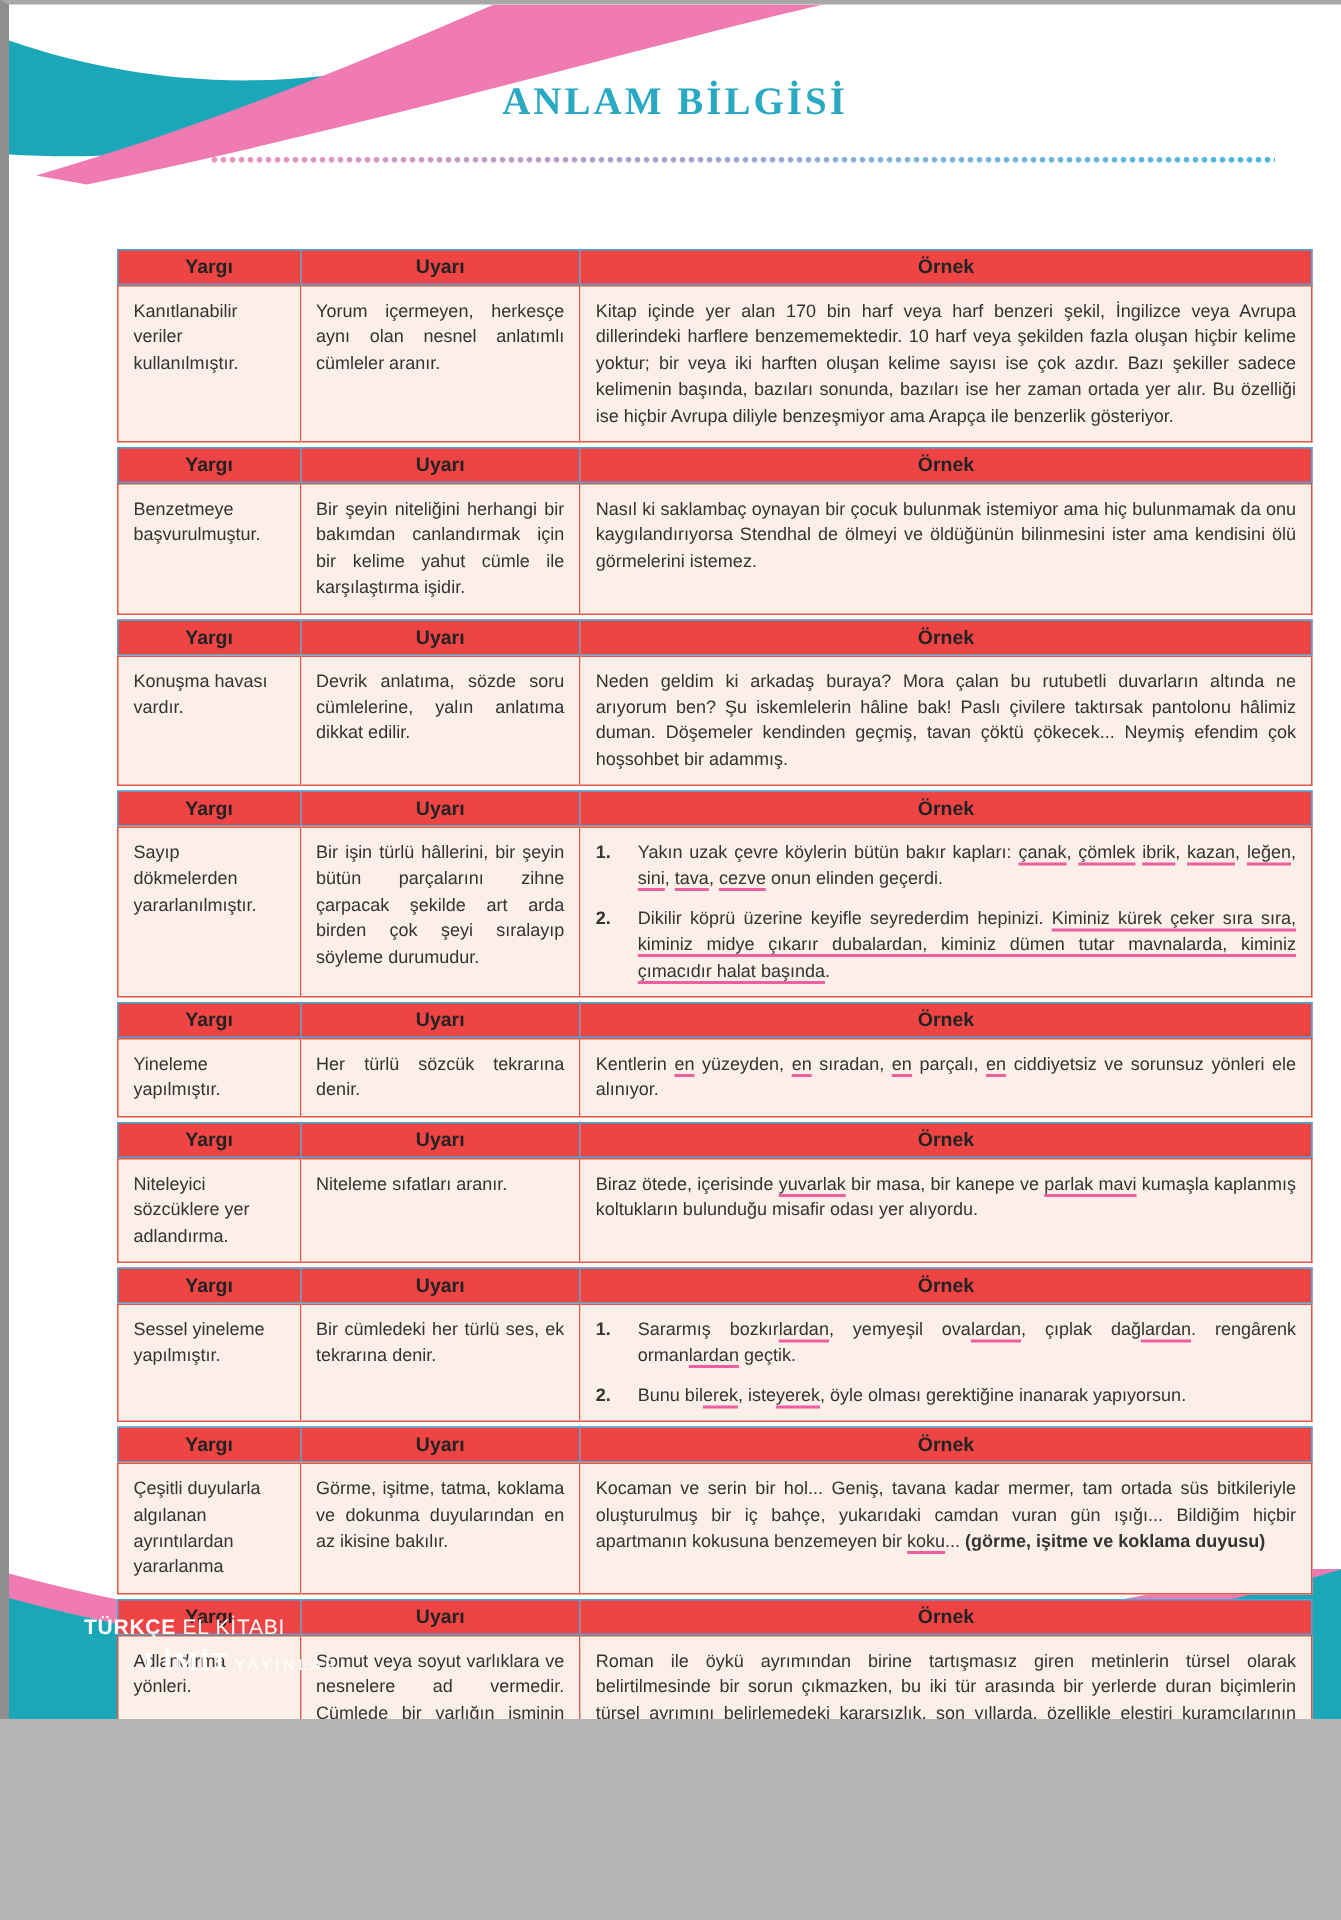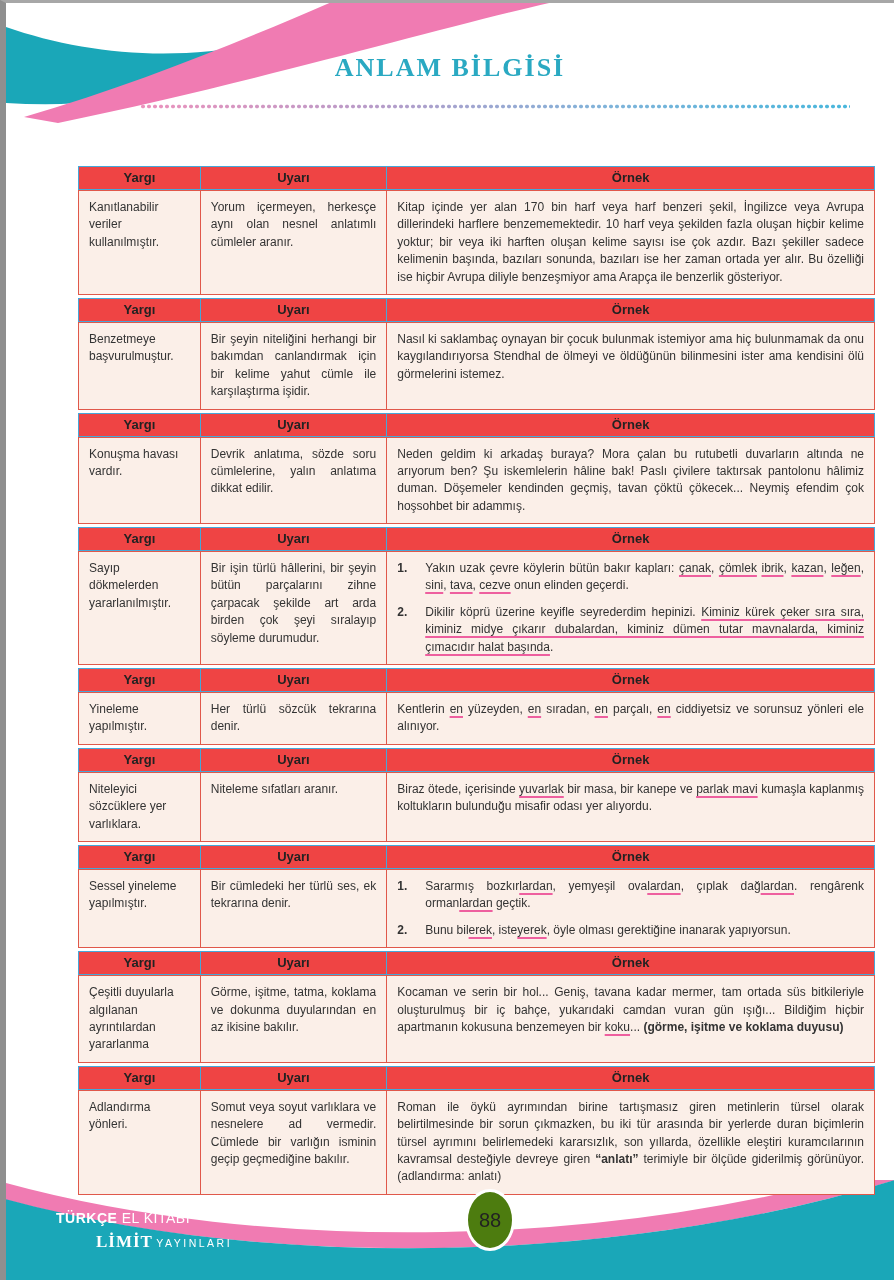--- a/index.html
+++ b/index.html
@@ -1,20 +1,20 @@
 <!DOCTYPE html>
 <html lang="tr"><head>
 <meta charset="utf-8">
 <style>
   * { box-sizing: border-box; margin: 0; padding: 0; }
   html, body { background: #b5b5b5; }
   body { font-family: "Liberation Sans", sans-serif; }
   .frame {
     position: relative;
-    width: 894px; height: 1280px;
+    width: 894px; height: 1146px;
     background: #ffffff;
     border-left: 6px solid #8f8f8f;
     border-top: 3px solid #a7a7a7;
     overflow: hidden;
   }
   
   .top-art { position: absolute; top: 0; left: 0; z-index: 0; }
   
   .page-title {
     position: absolute; top: 50px; left: 0; width: 100%;
@@ -259,21 +259,21 @@
         </colgroup>
       <thead>
         <tr>
           <th class="h-yargi">Yargı</th>
           <th class="h-uyari">Uyarı</th>
           <th class="h-ornek">Örnek</th>
         </tr>
       </thead>
       <tbody>
         <tr>
-          <td class="c-yargi">Niteleyici sözcüklere yer varlıklara.</td>
+          <td class="c-yargi">Niteleyici sözcüklere yer adlandırma.</td>
           <td class="c-uyari">Niteleme sıfatları aranır.</td>
           <td class="c-ornek">Biraz ötede, içerisinde <span class="u">yuvarlak</span> bir masa, bir kanepe ve <span class="u">parlak mavi</span> kumaşla kaplanmış koltukların bulunduğu misafir odası yer alıyordu.</td>
         </tr>
       </tbody>
     </table>
 
     <table class="qa-table">
       <colgroup>
           <col class="col-yargi">
           <col class="col-uyari">

